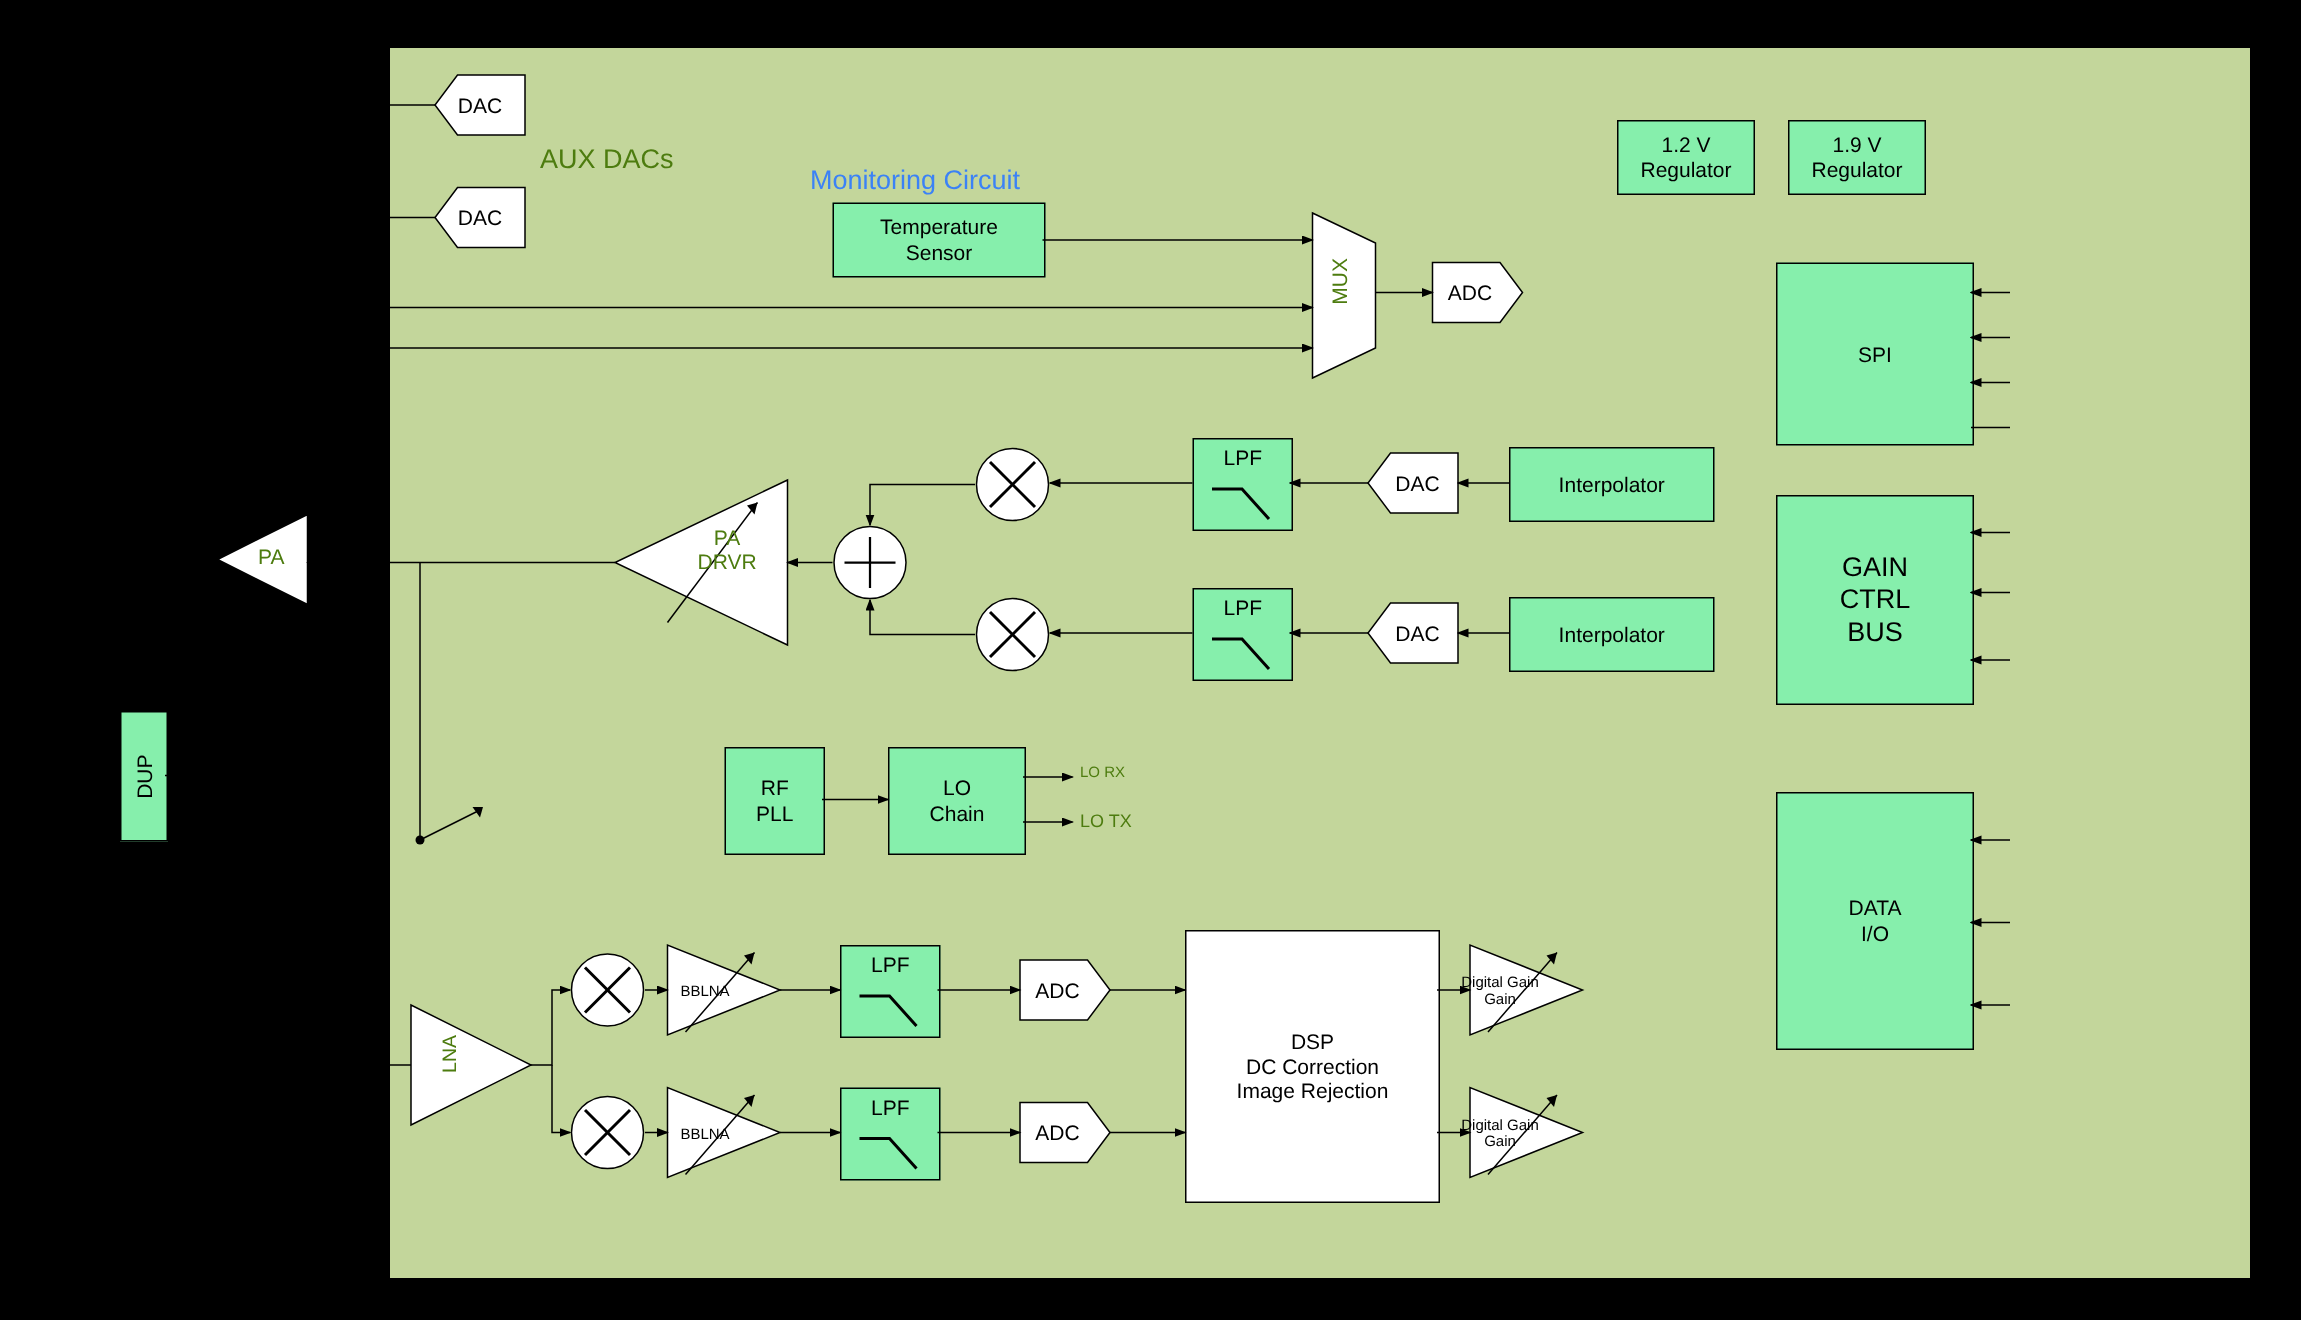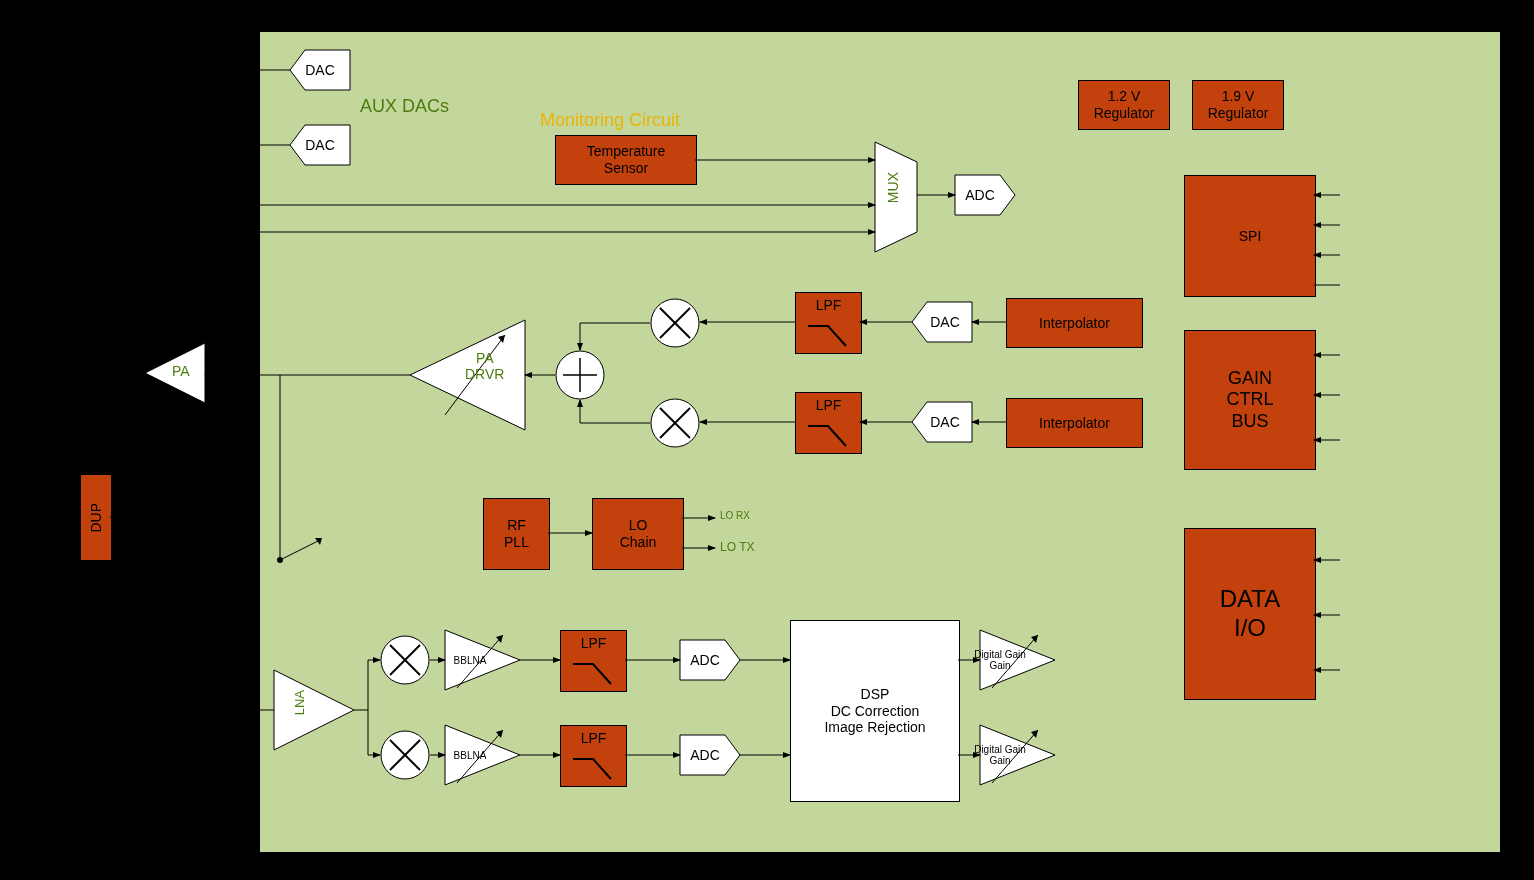--- a/index.html
+++ b/index.html
@@ -15,36 +15,36 @@
     position: absolute;
     left: 258px;
     top: 30px;
     width: 1240px;
     height: 820px;
     background: #c3d69b;
     border: 2px solid #000;
   }
   .block {
     position: absolute;
-    background: #c2410c;
+    background: #86efac;
     border: 1px solid #000;
     display: flex;
     align-items: center;
     justify-content: center;
     text-align: center;
     font-size: 14px;
     line-height: 1.2;
   }
   .label {
     position: absolute;
     font-size: 16px;
     color: #4d7c0f;
   }
   .red-label {
-    color: #eab308;
+    color: #3b82f6;
     font-size: 18px;
   }
   svg {
     position: absolute;
     overflow: visible;
   }
   .dsp-block {
     background: #ffffff;
   }
   .vert-text {
@@ -98,21 +98,21 @@
 Regulator</div>
 <div class="block" style="left:1192px; top:80px; width:90px; height:48px; white-space:pre-line">1.9 V
 Regulator</div>
 
 <div class="block" style="left:1184px; top:175px; width:130px; height:120px; font-size:14px">SPI</div>
 
 <div class="block" style="left:1184px; top:330px; width:130px; height:138px; white-space:pre-line; font-size:18px">GAIN
 CTRL
 BUS</div>
 
-<div class="block" style="left:1184px; top:528px; width:130px; height:170px; white-space:pre-line; font-size:24px">DATA
+<div class="block" style="left:1184px; top:528px; width:130px; height:170px; white-space:pre-line; font-size:14px">DATA
 I/O</div>
 
 <svg style="left:410px; top:320px" width="115" height="110">
   <polygon points="115,0 115,110 0,55" fill="#fff" stroke="#000" stroke-width="1"></polygon>
   <line x1="35" y1="95" x2="95" y2="15" stroke="#000" stroke-width="1"></line>
   <polygon points="95,15 88,17 93,23" fill="#000"></polygon>
 </svg>
 <div class="label" style="left:465px; top:350px; font-size:14px; text-align:center; white-space:pre-line">PA
 DRVR</div>
 

